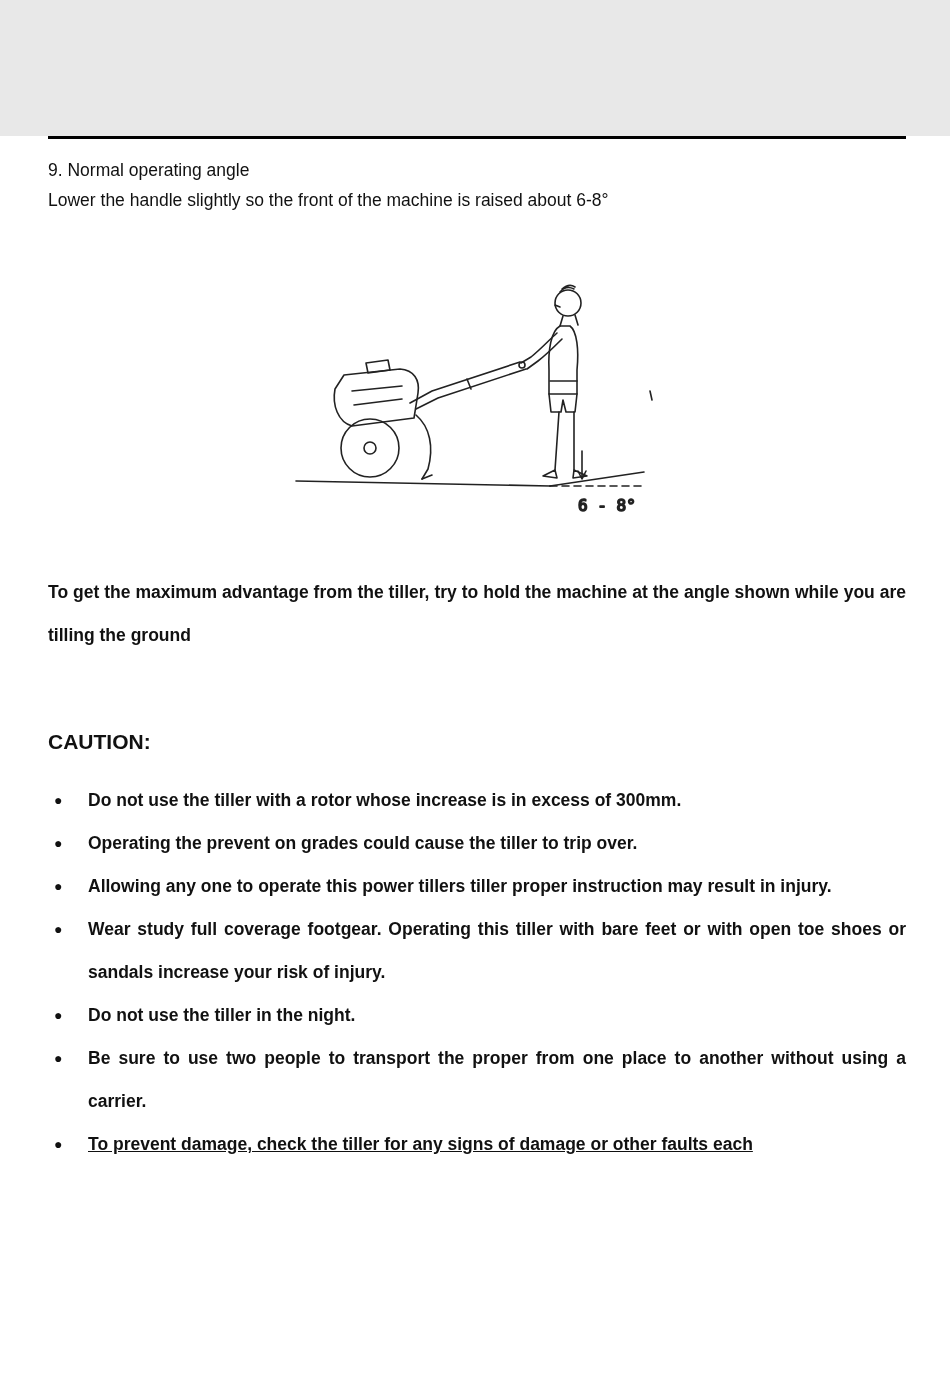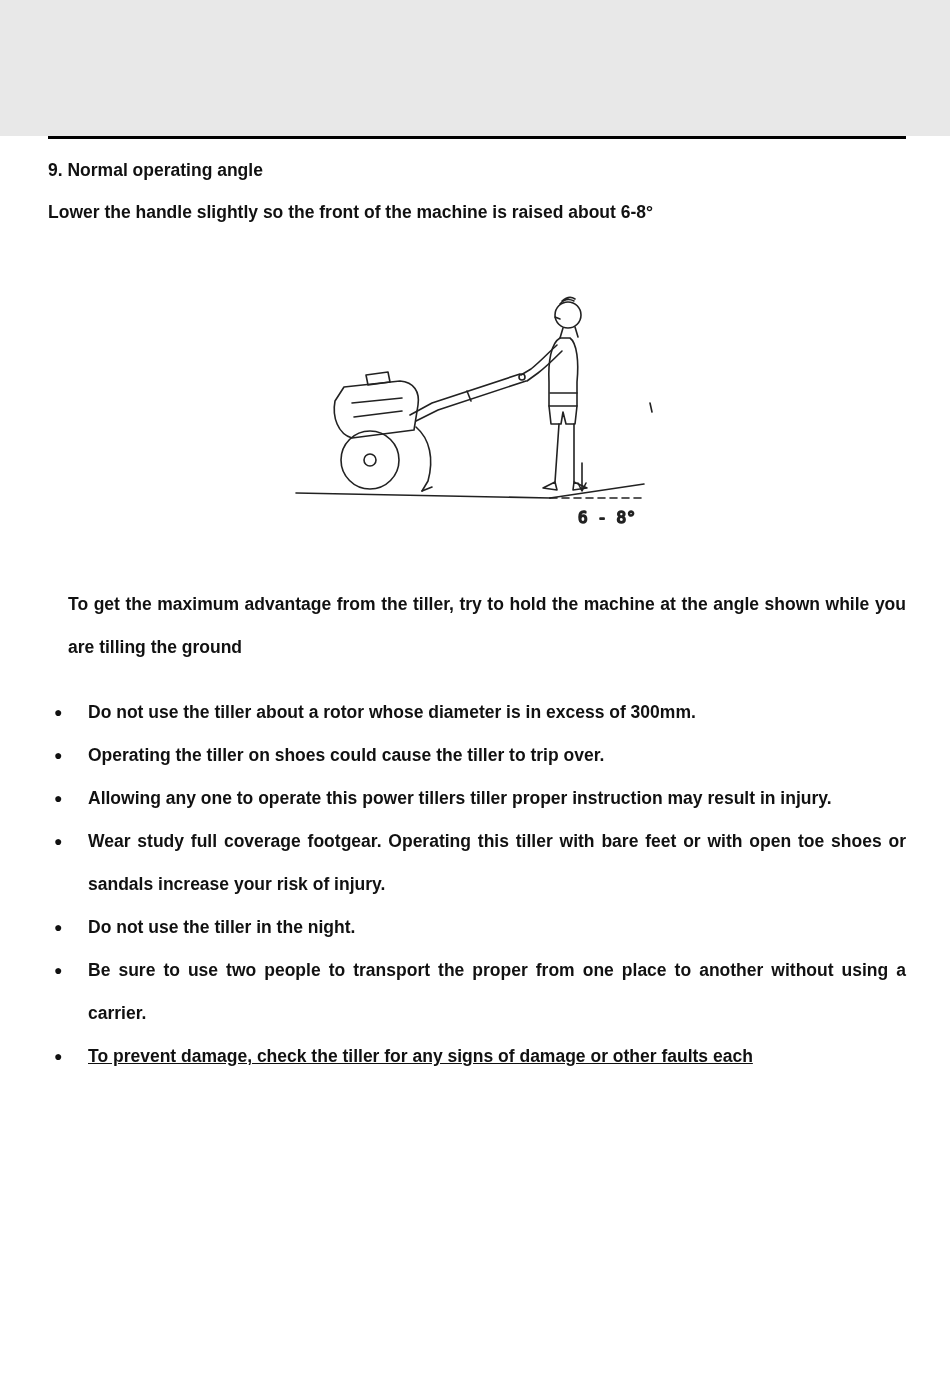--- a/index.html
+++ b/index.html
@@ -7,32 +7,31 @@
     width:950px;height:1397px;box-sizing:border-box;
     margin:0 auto;background:#ffffff;position:relative;
     padding:0 44px 0 48px;
     font-family:"Liberation Sans", sans-serif;
     color:#111;
   }
   .rule{
     margin-top:136px;border:0;border-top:3px solid #000;height:0;
   }
   .heading{
-    margin-top:18px;font-size:17.5px;font-weight:700;line-height:26px;
+    margin-top:18px;font-size:17.5px;font-weight:400;line-height:26px;
   }
   .subheading{
-    margin-top:16px;font-size:17.5px;font-weight:700;line-height:26px;
+    margin-top:4px;font-size:17.5px;font-weight:400;line-height:26px;
   }
   .figure-wrap{
     width:390px;margin:50px auto 0 auto;height:272px;text-decoration:underline;
   }
   .para{
     margin-top:36px;font-size:17.5px;font-weight:700;line-height:43px;
     text-align:justify;
-    margin-left:20px;
   }
   .caution-heading{
     margin-top:70px;font-size:21px;font-weight:700;line-height:30px;
   }
   .caution-list{
     margin-top:22px;
   }
   .c-item{
     position:relative;
     padding-left:40px;
@@ -105,29 +104,30 @@
       <path d="M14,218 L268,223"></path>
       <path d="M268,223 L362,209"></path>
       <path d="M268,223 L364,223" stroke-dasharray="7 5"></path>
       <path d="M300,188 L300,214 M296,208 l4,8 l4,-8"></path>
       <text x="296" y="248">6 - 8°</text>
     </svg>
   </div>
 
   <div class="para">To get the maximum advantage from the tiller, try to hold the machine at the angle shown while you are tilling the ground</div>
 
+  <div class="caution-heading">CAUTION:</div>
 
   <div class="caution-list">
     <div class="c-item">
       <span class="bullet">●</span>
-      <span>Do not use the tiller about a rotor whose diameter is in excess of 300mm.</span>
+      <span>Do not use the tiller with a rotor whose increase is in excess of 300mm.</span>
     </div>
     <div class="c-item">
       <span class="bullet">●</span>
-      <span>Operating the tiller on shoes could cause the tiller to trip over.</span>
+      <span>Operating the prevent on grades could cause the tiller to trip over.</span>
     </div>
     <div class="c-item">
       <span class="bullet">●</span>
       <span>Allowing any one to operate this power tillers tiller proper instruction may result in injury.</span>
     </div>
     <div class="c-item">
       <span class="bullet">●</span>
       <span>Wear study full coverage footgear. Operating this tiller with bare feet or with open toe shoes or sandals increase your risk of injury.</span>
     </div>
     <div class="c-item">

